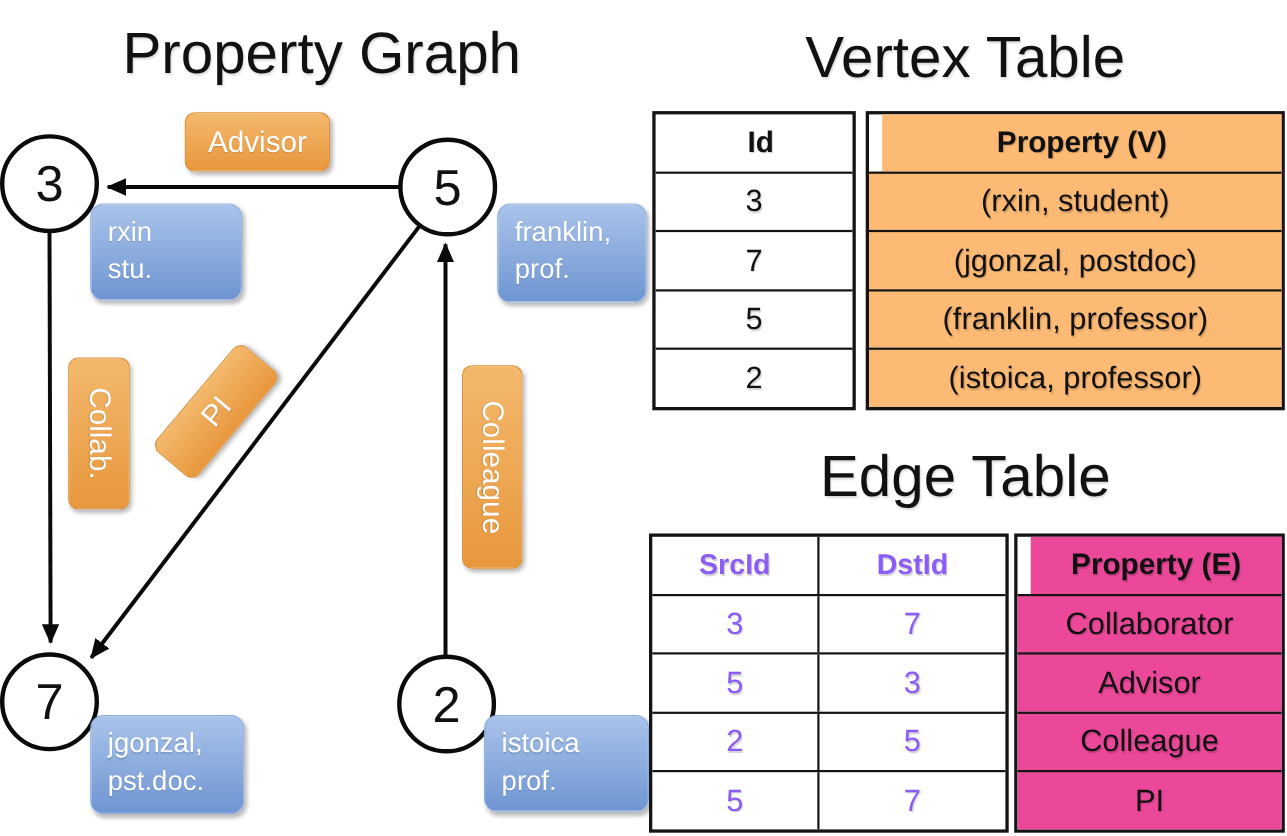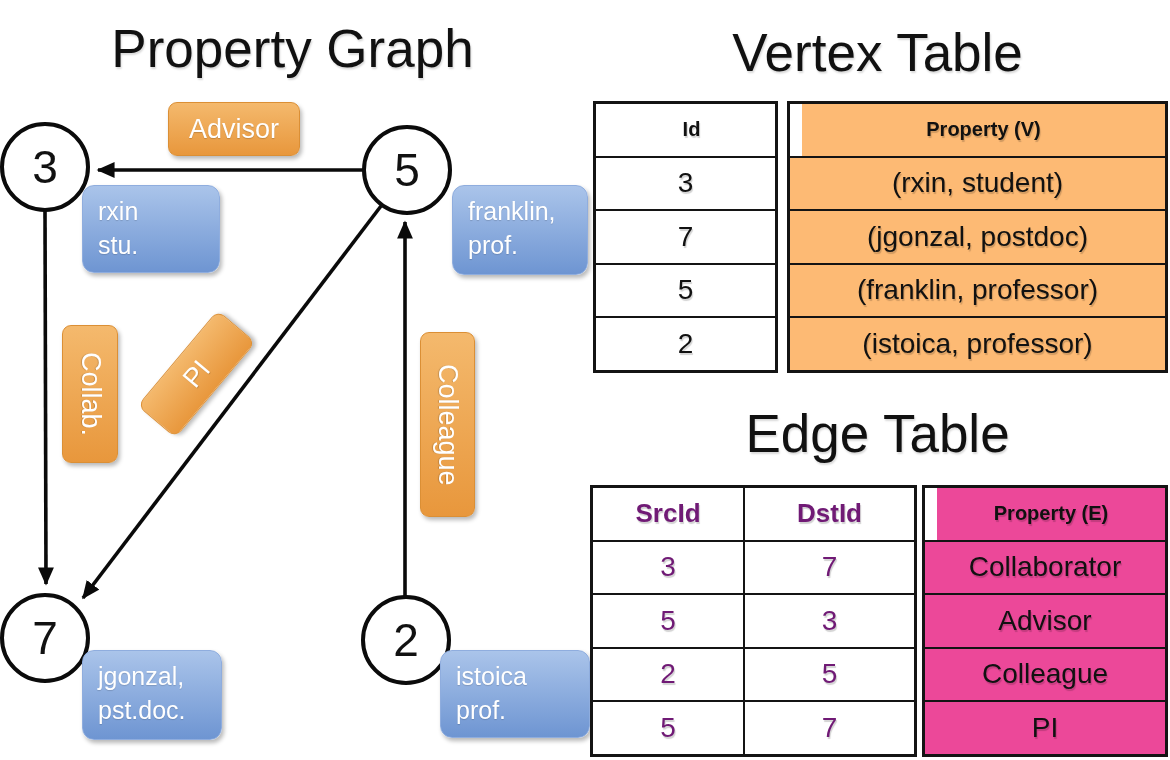--- a/index.html
+++ b/index.html
@@ -45,29 +45,29 @@
   
   .tcol {
     position:absolute; box-sizing:border-box; border:3px solid #141414; background:#fff;
   }
   .tcell {
     height:51.5px; border-top:2.5px solid #141414;
     display:flex; align-items:center; justify-content:center;
     font-size:28px; color:#111; text-shadow:1px 1.5px 1px rgba(0,0,0,0.18);
   }
   .tcell:first-child { border-top:none; }
-  .tcell.th { font-size:20px; font-weight:bold;margin-left:12px; }
+  .tcell.th { font-size:27px; font-weight:bold;margin-left:12px; }
   .bluebg { background:#fdba74; }
   .tanbg  { background:#ec4899; }
   .etleft { position:absolute; box-sizing:border-box; border:3px solid #141414; background:#fff; }
   .etleft .tr { display:flex; height:51.5px; border-top:2.5px solid #141414; }
   .etleft .tr:first-child { border-top:none; }
   .etleft .tc {
     width:150px; display:flex; align-items:center; justify-content:center;
-    font-size:28px; color:#701a75; text-shadow:1px 1.5px 1px rgba(0,0,0,0.18);
+    font-size:28px; color:#8b5cf6; text-shadow:1px 1.5px 1px rgba(0,0,0,0.18);
   }
   .etleft .tc.c2 { flex:1; border-left:2.5px solid #141414; }
   .etleft .tc.th { font-size:26px; font-weight:bold; }
 </style>
 </head>
 <body>
 
 <div class="canvas">
 
   <section class="graph-pane">

